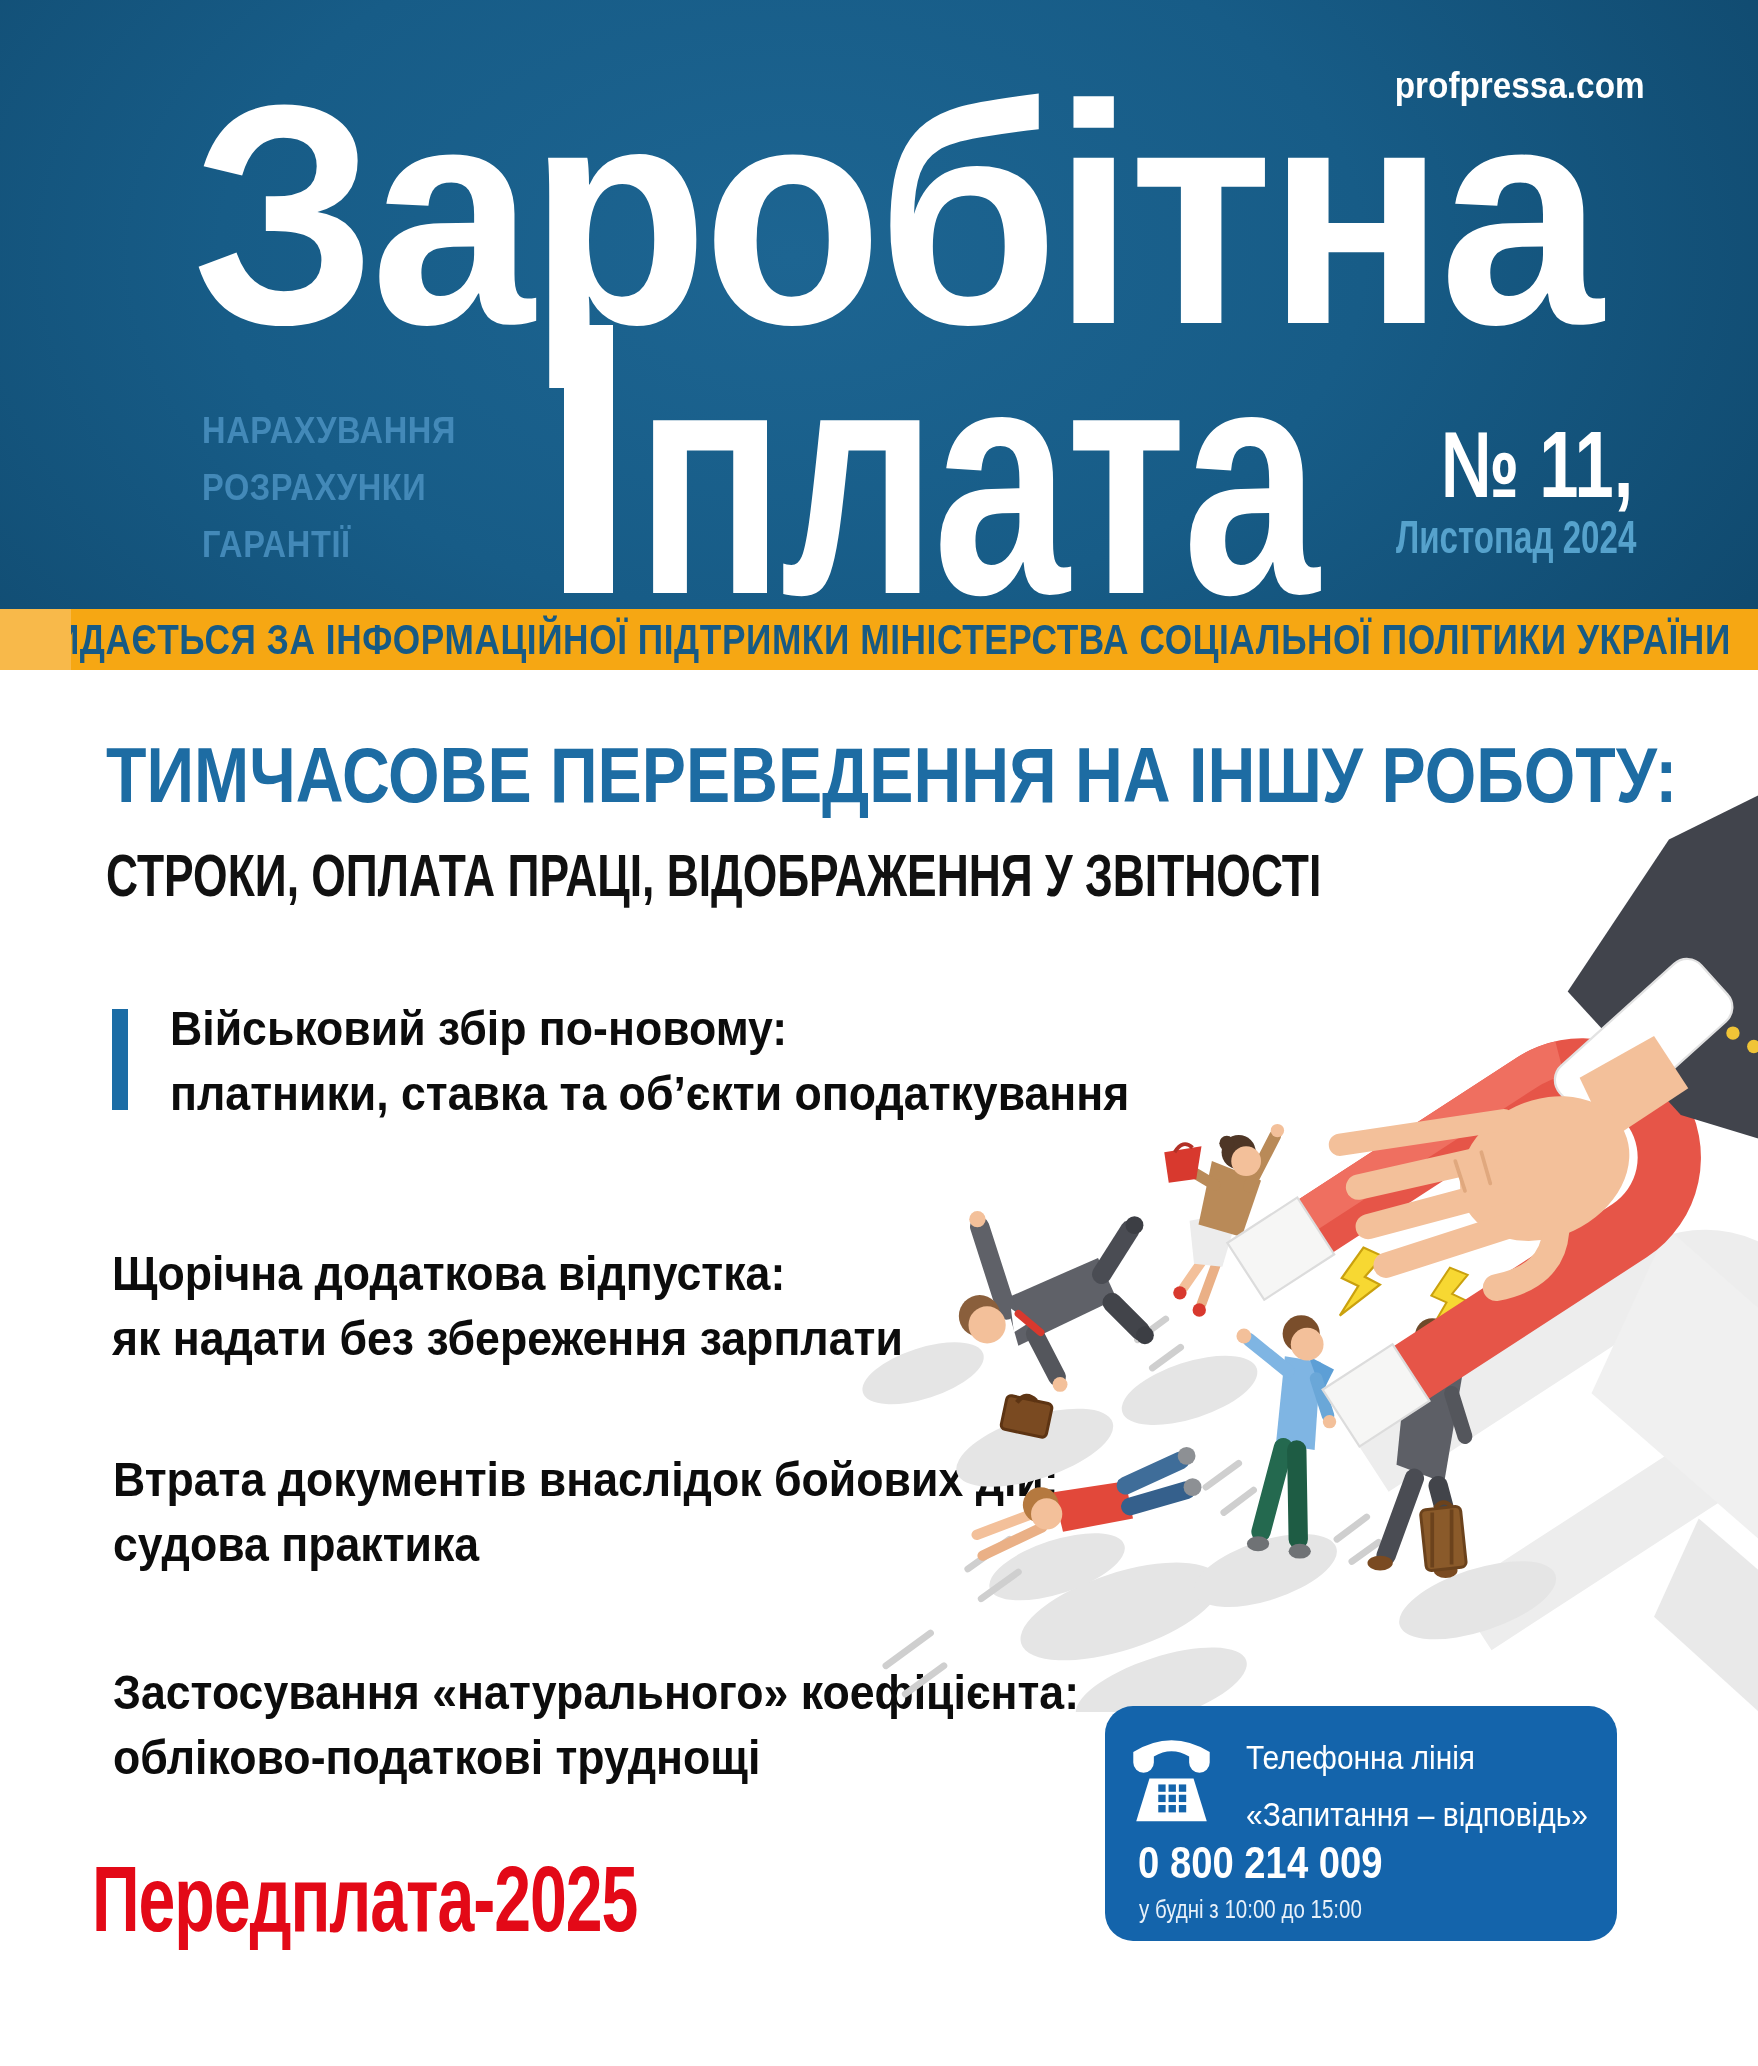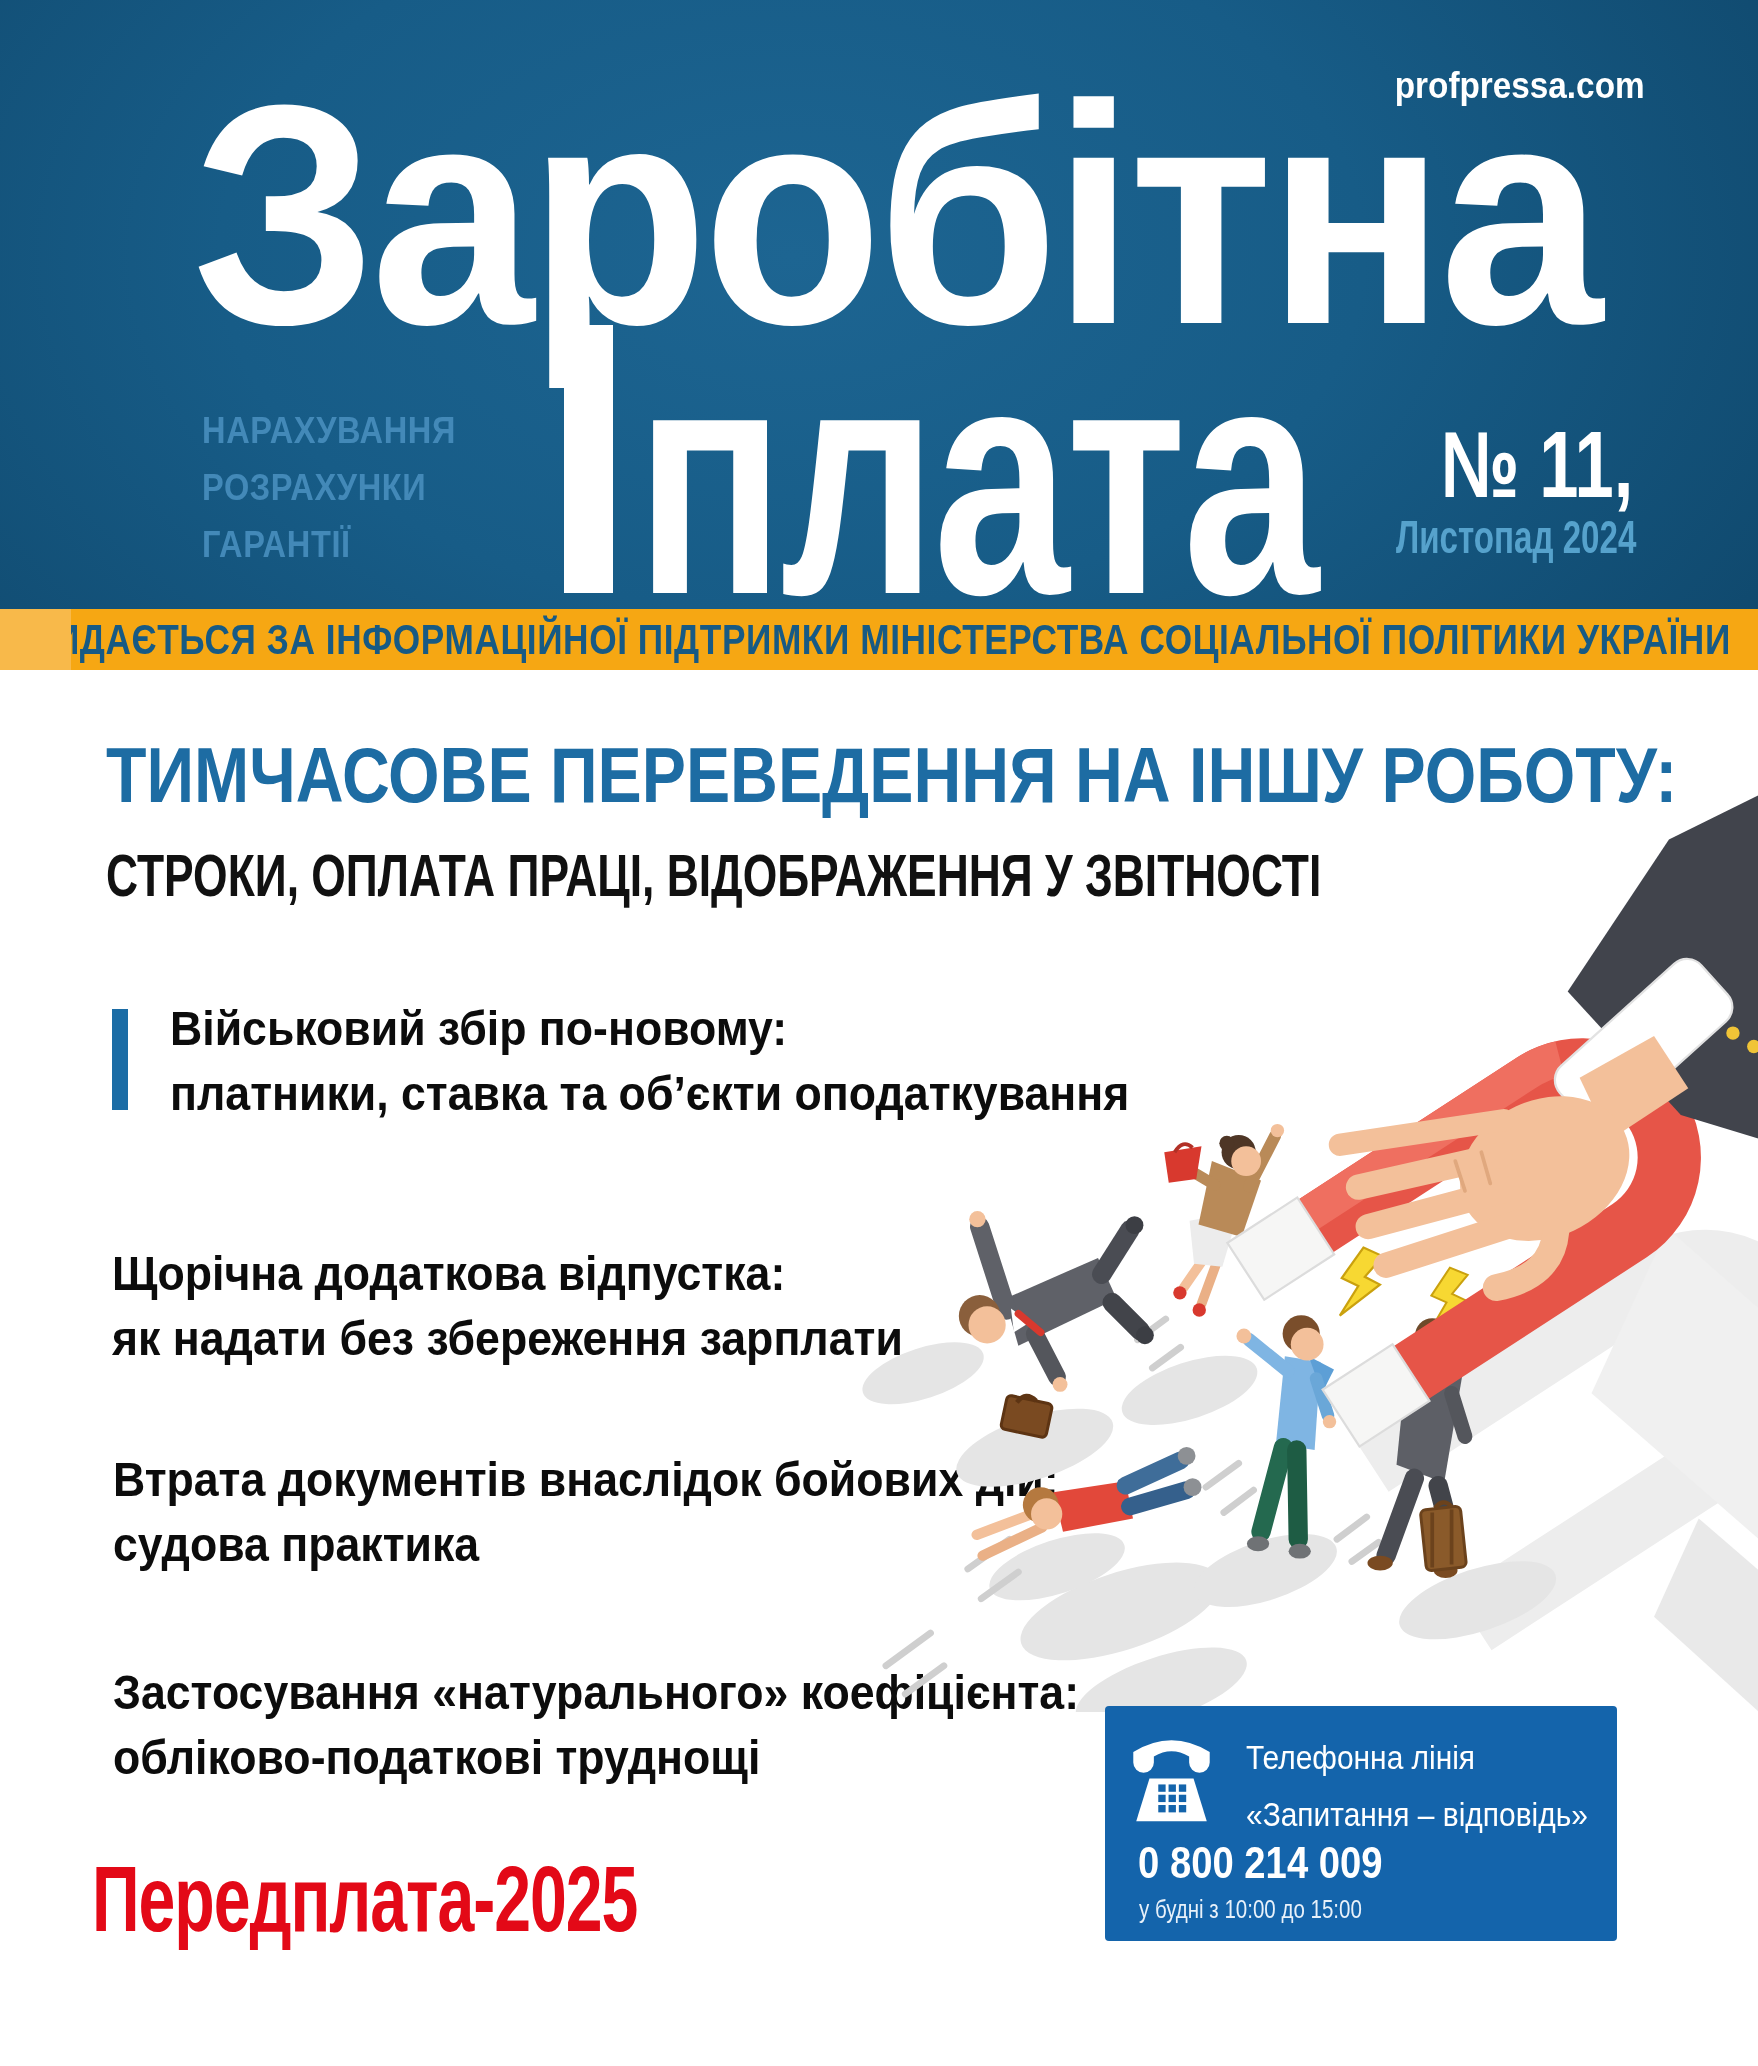--- a/index.html
+++ b/index.html
@@ -40,21 +40,21 @@
   .topic { position:absolute; color:#0c0c0c; font-weight:bold; font-size:48px; line-height:65px;
     transform:scaleX(.93); transform-origin:left top; white-space:nowrap; }
   .topic-accent { position:absolute; left:112px; top:1009px; width:16.4px; height:101px; background:#1b6ca5; }
 
   
   .subscription { position:absolute; left:92px; top:1853px; color:#e30917; font-weight:bold; font-size:92px;
     line-height:1; letter-spacing:-1.5px; transform:scaleX(.72); transform-origin:left top; white-space:nowrap; }
 
   
   .hotline { position:absolute; left:1105px; top:1706px; width:512px; height:235px;
-    background:#1464ab; border-radius:4px; }
+    background:#1464ab; border-radius:28px; }
   .hotline .ttl { position:absolute; left:141px; color:#fff; font-size:34px; line-height:1;
     transform:scaleX(.88); transform-origin:left top; white-space:nowrap; }
   .hotline .phone { position:absolute; left:33px; top:134px; color:#fff; font-weight:bold; font-size:45px;
     line-height:1; transform:scaleX(.85); transform-origin:left top; white-space:nowrap; }
   .hotline .hours { position:absolute; left:34px; top:191px; color:#e8f1fa; font-size:25px; line-height:1;
     transform:scaleX(.82); transform-origin:left top; white-space:nowrap; }
   .phone-icon { position:absolute; left:22px; top:27px; width:89px; height:97px; }
 
   .illustration { position:absolute; left:804px; top:774px; width:955px; height:938px; }
 </style>

